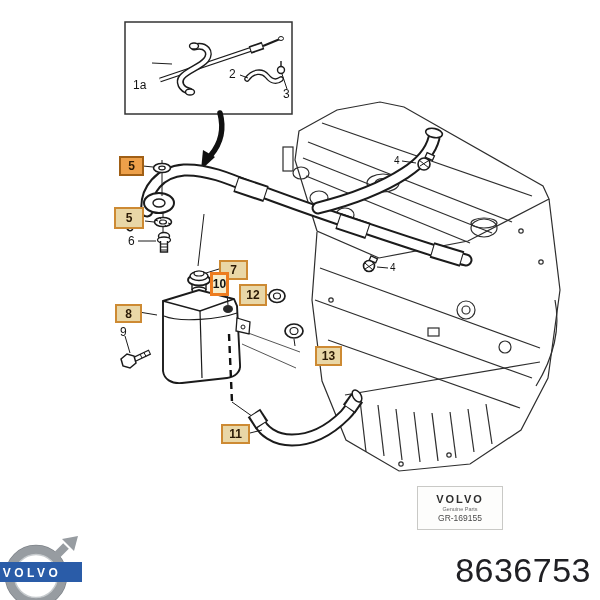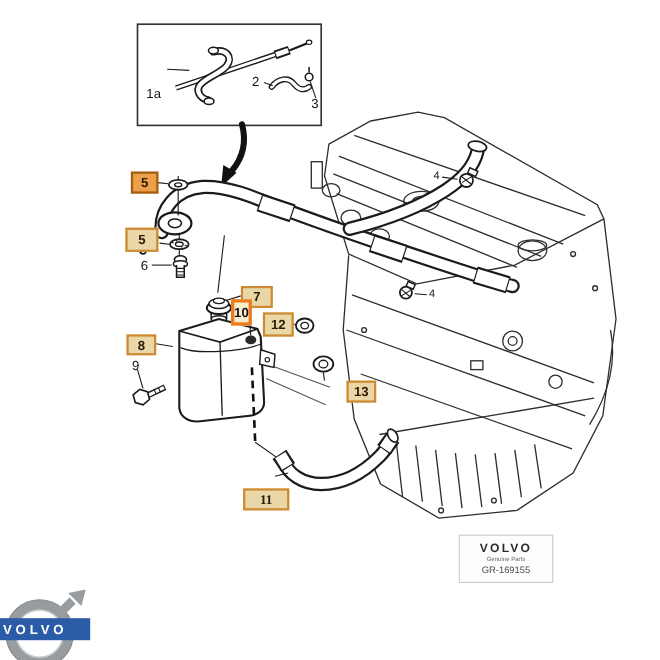--- a/index.html
+++ b/index.html
@@ -230,21 +230,21 @@
     </div>
   <div class="cb normal" style="left:239px;top:284px;width:28px;height:22px;z-index:2;">
     <span>12</span>
     </div>
   <div class="cb normal" style="left:115px;top:304px;width:27px;height:19px;">
     <span>8</span>
     </div>
   <div class="cb normal" style="left:283px;top:346px;width:27px;height:20px;margin-left:32px;">
     <span>13</span>
     </div>
-  <div class="cb normal" style="left:221px;top:444px;width:42px;height:20px;font-family:Liberation Serif, serif;">
+  <div class="cb normal" style="left:221px;top:424px;width:29px;height:20px;">
     <span>11</span>
     </div>
 
   <div class="pl" style="left:133px;top:57px;margin-top:22px;">1a</div>
   <div class="pl" style="left:229px;top:68px;">2</div>
   <div class="pl" style="left:283px;top:88px;">3</div>
   <div class="pl sm" style="left:394px;top:156px;">4</div>
   <div class="pl sm" style="left:390px;top:263px;">4</div>
   <div class="pl" style="left:128px;top:235px;">6</div>
   <div class="pl" style="left:120px;top:326px;">9</div>
@@ -260,14 +260,15 @@
       <circle cx="40" cy="40" r="30.5" fill="none" stroke="#7e8389" stroke-width="1.5"></circle>
       <circle cx="40" cy="40" r="26" fill="none" stroke="#979ca1" stroke-width="9"></circle>
       <circle cx="40" cy="40" r="21.5" fill="none" stroke="#c6cacd" stroke-width="1.5"></circle>
       <line x1="59" y1="21" x2="70" y2="10" stroke="#979ca1" stroke-width="8"></line>
       <polygon points="82,0 66,3 78,15" fill="#979ca1"></polygon>
       <rect x="-6" y="26" width="92" height="20" fill="#2a5ca8"></rect>
       <text x="36" y="40.5" text-anchor="middle" fill="#ffffff" font-family="Liberation Sans, sans-serif" font-size="12" font-weight="bold" letter-spacing="3.5">VOLVO</text>
     </svg>
   </div>
 
+  <div class="pn">8636753</div>
 
 </div>
 
 </body></html>

